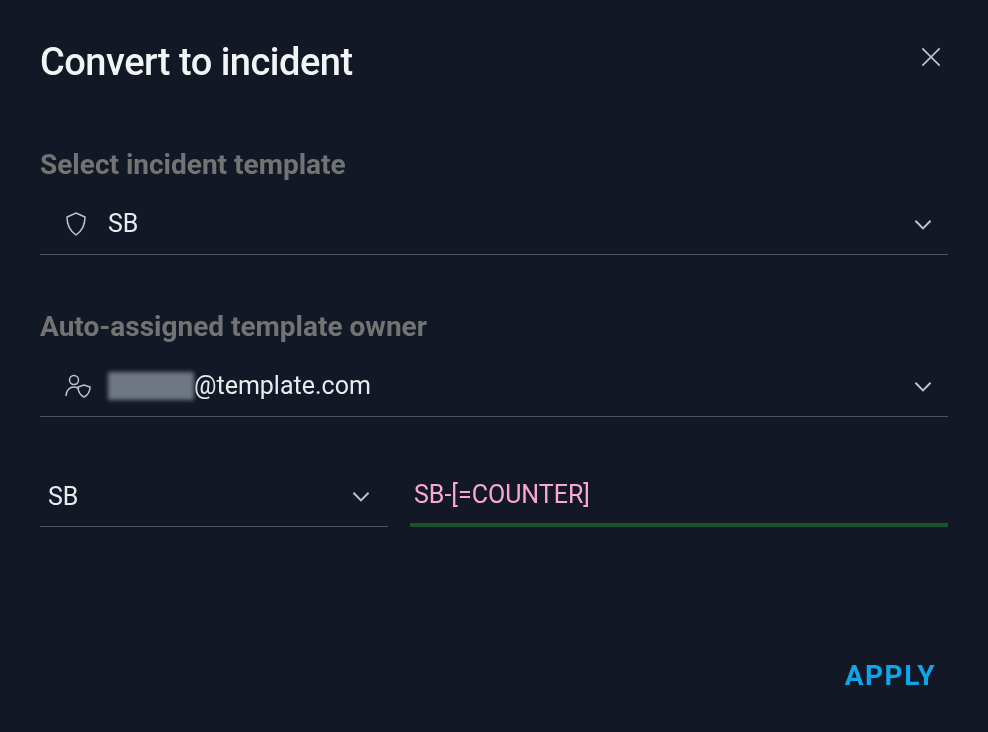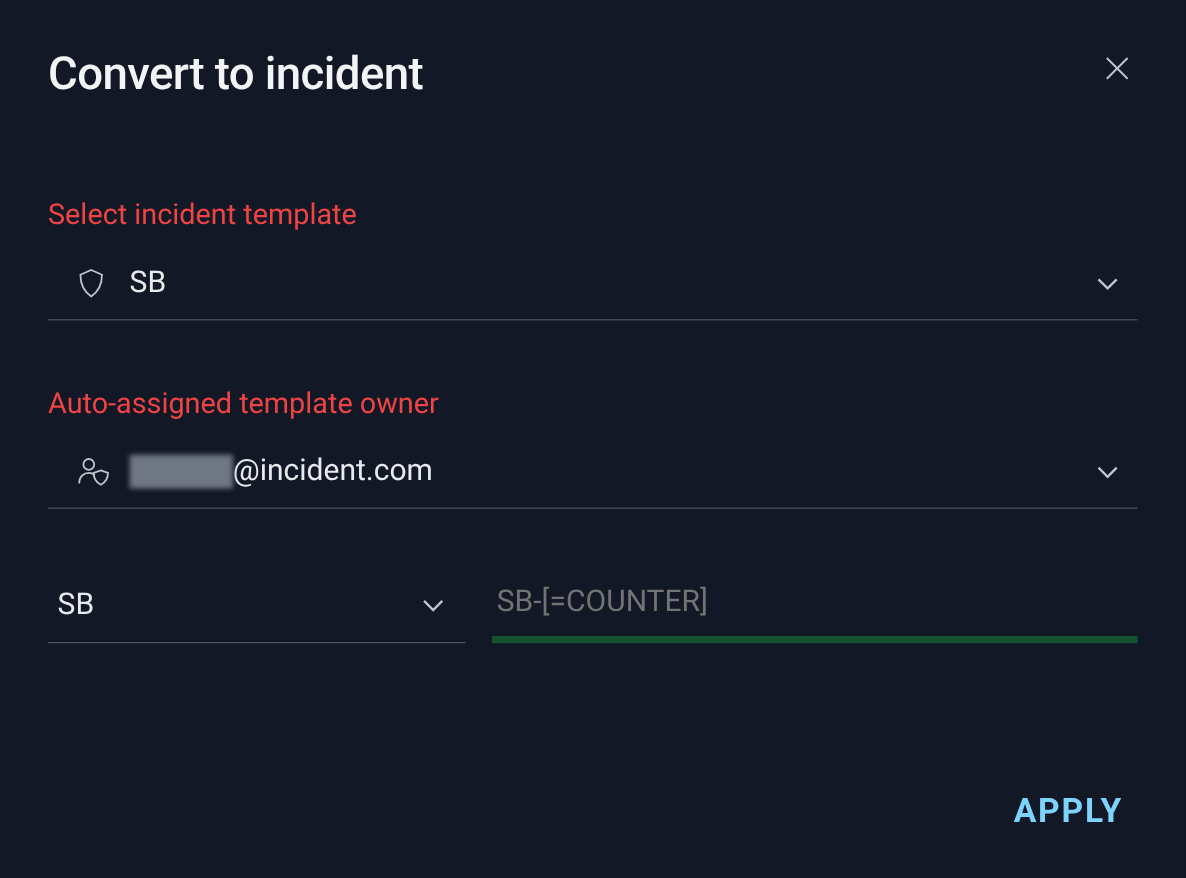--- a/index.html
+++ b/index.html
@@ -18,21 +18,21 @@
   .modal {
     padding: 40px 40px 30px 40px;
     display: flex;
     flex-direction: column;
     height: 100%;
   }
   .header {
     display: flex;
     justify-content: space-between;
     align-items: flex-start;
-    margin-bottom: 81px;
+    margin-bottom: 64px;
   }
   .title {
     font-size: 38px;
     font-weight: 500;
     color: #f3f4f6;
     letter-spacing: -0.5px;
   }
   .close-btn {
     cursor: pointer;
     color: #c0c4cc;
@@ -44,24 +44,24 @@
   .close-btn svg {
     width: 26px;
     height: 26px;
     stroke: #c0c4cc;
     stroke-width: 1.5;
   }
   .field-group {
     margin-bottom: 55px;
   }
   .field-label {
-    font-size: 24px;
-    color: #ef4444;
+    font-size: 28px;
+    color: #737373;
     margin-bottom: 18px;
-    font-weight: 400;
+    font-weight: 700;
   }
   .select-row {
     display: flex;
     align-items: center;
     border-bottom: 1px solid #4a5265;
     padding: 10px 4px 16px 24px;
     cursor: pointer;
     position: relative;
   }
   .select-icon {
@@ -118,39 +118,39 @@
     padding: 8px 6px 14px 8px;
     cursor: pointer;
   }
   .id-select-value {
     font-size: 25px;
     color: #e8eaed;
   }
   .id-input {
     flex: 1;
     border: none;
-    border-bottom: 6px solid #14532d;
+    border-bottom: 4px solid #14532d;
     background: transparent;
     font-size: 25px;
-    color: #737373;
+    color: #f9a8d4;
     padding: 8px 4px 14px 4px;
     outline: none;
     font-family: inherit;
   }
   .footer {
     margin-top: auto;
     display: flex;
     justify-content: flex-end;
     padding-right: 12px;
     padding-bottom: 10px;
   }
   .apply-btn {
     background: none;
     border: none;
-    color: #7dd3fc;
+    color: #0ea5e9;
     font-size: 28px;
     font-weight: 700;
     letter-spacing: 1.5px;
     cursor: pointer;
     font-family: inherit;
   }
 </style>
 </head>
 <body>
 
@@ -188,21 +188,21 @@
     <div class="select-row">
       <div class="select-icon">
         <svg width="28" height="26" viewBox="0 0 28 26">
           <circle cx="10" cy="7" r="4.5"></circle>
           <path d="M2 23 C2 17 6 14 10 14 C12 14 13.5 14.6 15 15.8"></path>
           <path d="M20 12 L26 14 C26 19 24 22 20 24 C16 22 14 19 14 14 Z"></path>
         </svg>
       </div>
       <div class="select-value">
         <span class="redacted"></span>
-          <span>@incident.com</span>
+          <span>@template.com</span>
       </div>
       <div class="chevron">
         <svg viewBox="0 0 24 24">
             <polyline points="5 9 12 16 19 9"></polyline>
           </svg>
       </div>
     </div>
   </div>
 
   <div class="field-group">

